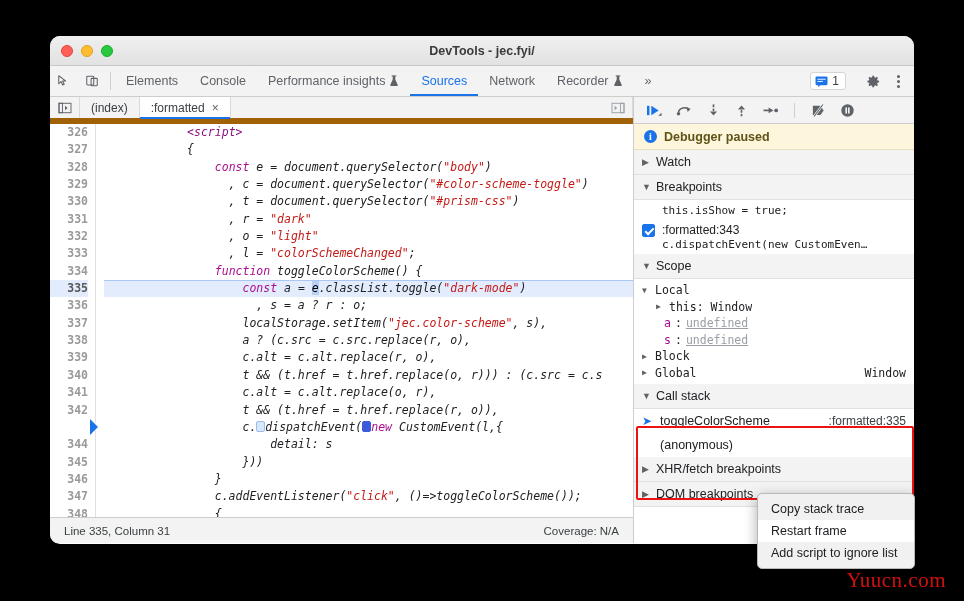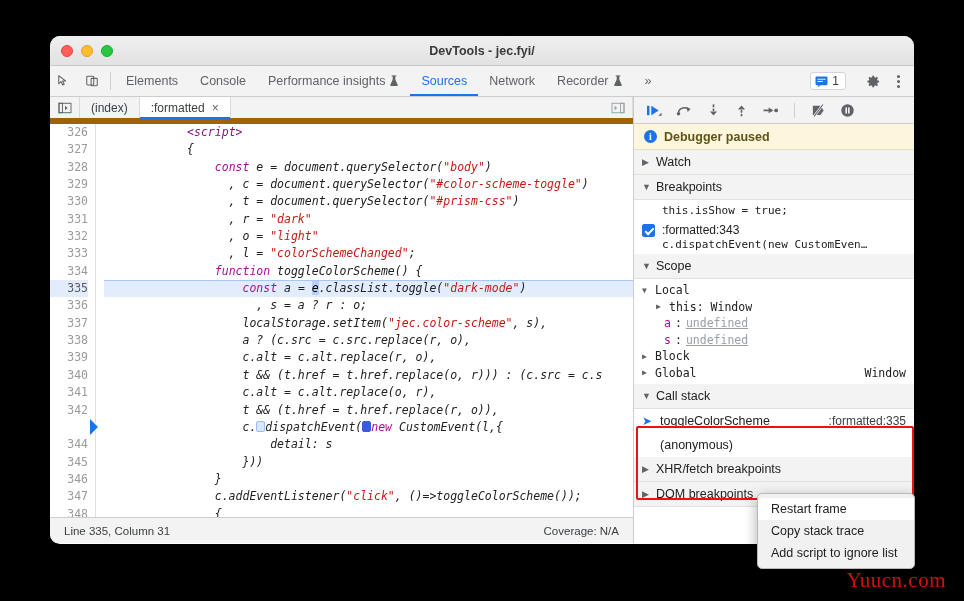--- a/index.html
+++ b/index.html
@@ -102,21 +102,21 @@
     background: #fff;
     font-family: "DejaVu Sans Mono", "Liberation Mono", monospace;
     font-size: 11.5px; line-height: 17.35px;
     position: relative;
   }
   .gutter {
     width: 46px; flex: 0 0 46px; background: #fff; text-align: right;
     color: #9a9a9a; padding-right: 7px; border-right: 1px solid #e0e0e0;
     user-select: none;
   }
-  .gutter .ln { height: 17.35px; }
+  .gutter .ln { height: 17.35px; font-weight: bold; }
   .gutter .ln.hl { background: #e2ecfd; color: #5a5a5a; }
   .gutter .ln.bp {
     background: #1a73e8; color: #fff; position: relative; border-radius: 0; margin-left: 40px;
   }
   .gutter .ln.bp:after {
     content: ""; position: absolute; right: -8px; top: 0;
     border-top: 8.7px solid transparent; border-bottom: 8.7px solid transparent;
     border-left: 8px solid #1a73e8;
   }
   .code-lines { flex: 1; padding-left: 8px; white-space: pre; overflow: hidden; position: relative; font-style: italic; }
@@ -513,21 +513,21 @@
           <span class="tri">▶</span>
           <span>DOM breakpoints</span>
         </div>
       </div>
     </div>
   </div>
 
   <div class="redbox" style="left:636px; top:426px; width:278px; height:74px;"></div>
 
   <div class="ctxmenu" style="left:757px; top:493px;">
+    <div class="mi">Copy stack trace</div>
     <div class="mi hover">Restart frame</div>
-    <div class="mi">Copy stack trace</div>
     <div class="mi">Add script to ignore list</div>
   </div>
 
   <div class="watermark">
     <span>Yuucn.com</span>
   </div>
 </div>
 
 </body></html>

